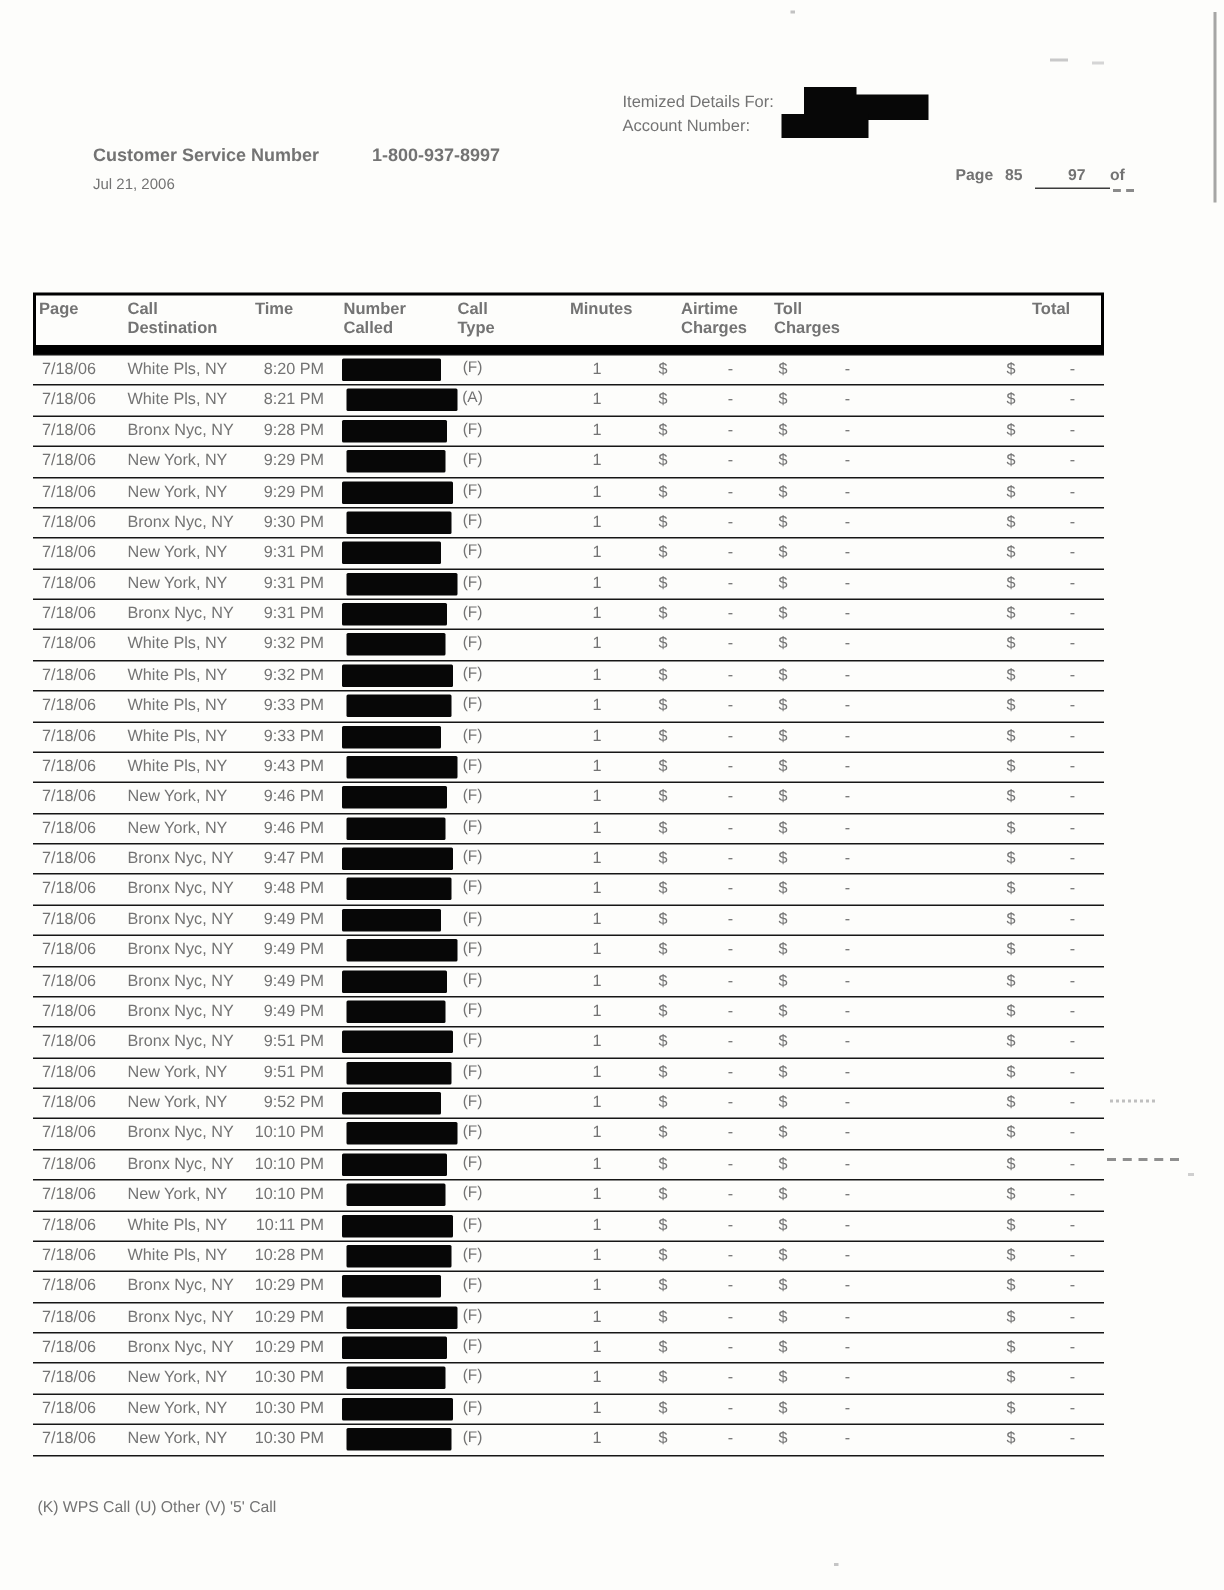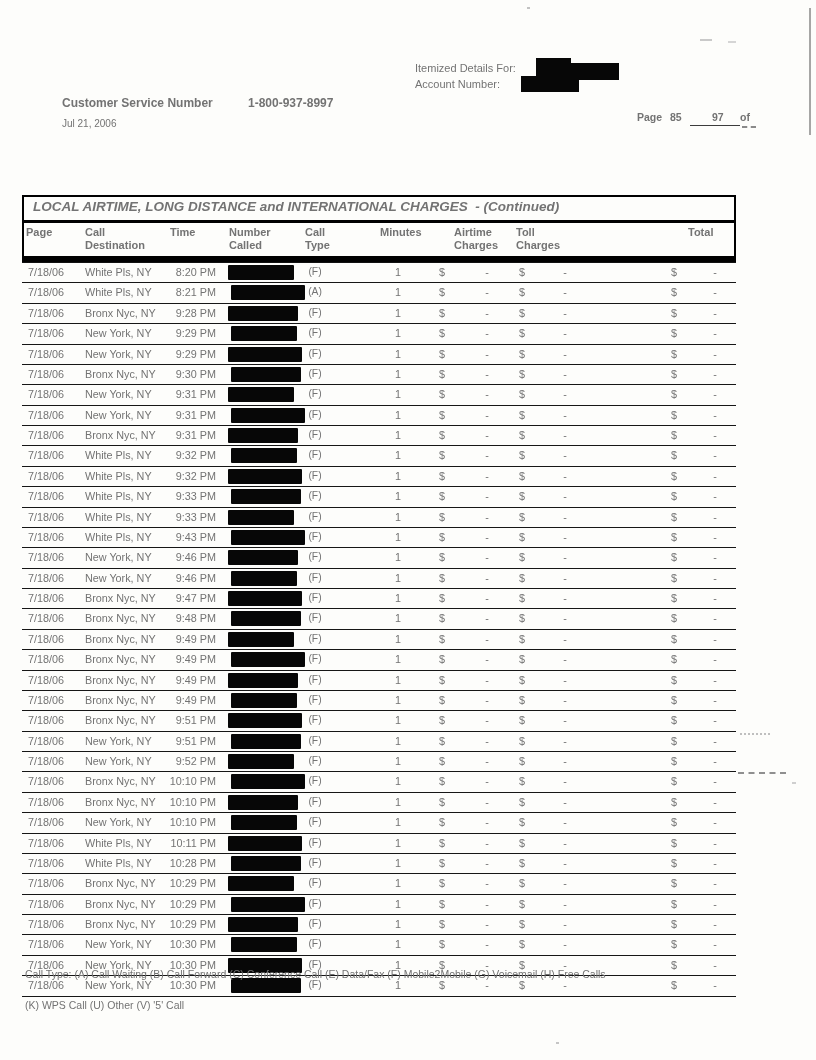--- a/index.html
+++ b/index.html
@@ -60,21 +60,20 @@
 
   <span class="abs pageind" style="left:637px;top:111px;">Page</span>
   <span class="abs pageind" style="left:670px;top:111px;">85</span>
   <span class="abs pageind" style="left:700px;top:111px;margin-left:40px;">of</span>
   <span class="abs pageind" style="left:712px;top:111px;">97</span>
   <div class="abs" style="left:690px;top:125px;width:50px;height:0;border-top:1.5px solid #3c3c3c;"></div>
   <div class="abs" style="left:742px;top:126px;width:14px;height:0;border-top:2px dashed #8a8a8a;"></div>
 
   <div class="bill-table">
     <div class="t-top">
-      <div class="t-title">LOCAL AIRTIME, LONG DISTANCE and INTERNATIONAL CHARGES  - (Continued)</div>
       <div class="t-head">
         <div class="hcell" style="left:2px">
             <span>Page</span>
             <span></span>
           </div>
         <div class="hcell" style="left:61px">
             <span>Call</span>
             <span>Destination</span>
           </div>
         <div class="hcell" style="left:146px">
@@ -608,21 +607,20 @@
           <span class="c ad">$</span>
           <span class="c adash">-</span>
           <span class="c td">$</span>
           <span class="c tdash">-</span>
           <span class="c totd">$</span>
           <span class="c totdash">-</span>
         </div>
       </div>
   </div>
 
-  <div class="abs foot" style="left:25px;top:968px;">Call Type: (A) Call Waiting (B) Call Forward (C) Conference Call (E) Data/Fax (F) Mobile2Mobile (G) Voicemail (H) Free Calls</div>
   <div class="abs foot" style="left:25px;top:999px;">(K) WPS Call (U) Other (V) '5' Call</div>
 
   <div class="art" style="left:527px;top:7px;width:3px;height:2px;background:#c2c2c2;"></div>
   <div class="art" style="left:700px;top:39px;width:12px;height:2px;background:#c9c9c9;"></div>
   <div class="art" style="left:728px;top:41px;width:8px;height:2px;background:#d5d5d5;"></div>
   <div class="art" style="left:809px;top:8px;width:2px;height:127px;background:#909090;opacity:.8;"></div>
   <div class="art" style="left:740px;top:733px;width:30px;height:0;border-top:2px dotted #bfbfbf;"></div>
   <div class="art" style="left:738px;top:772px;width:48px;height:0;border-top:2px dashed #8f8f8f;"></div>
   <div class="art" style="left:792px;top:782px;width:4px;height:2px;background:#cfcfcf;"></div>
   <div class="art" style="left:556px;top:1042px;width:3px;height:2px;background:#c5c5c5;"></div>

